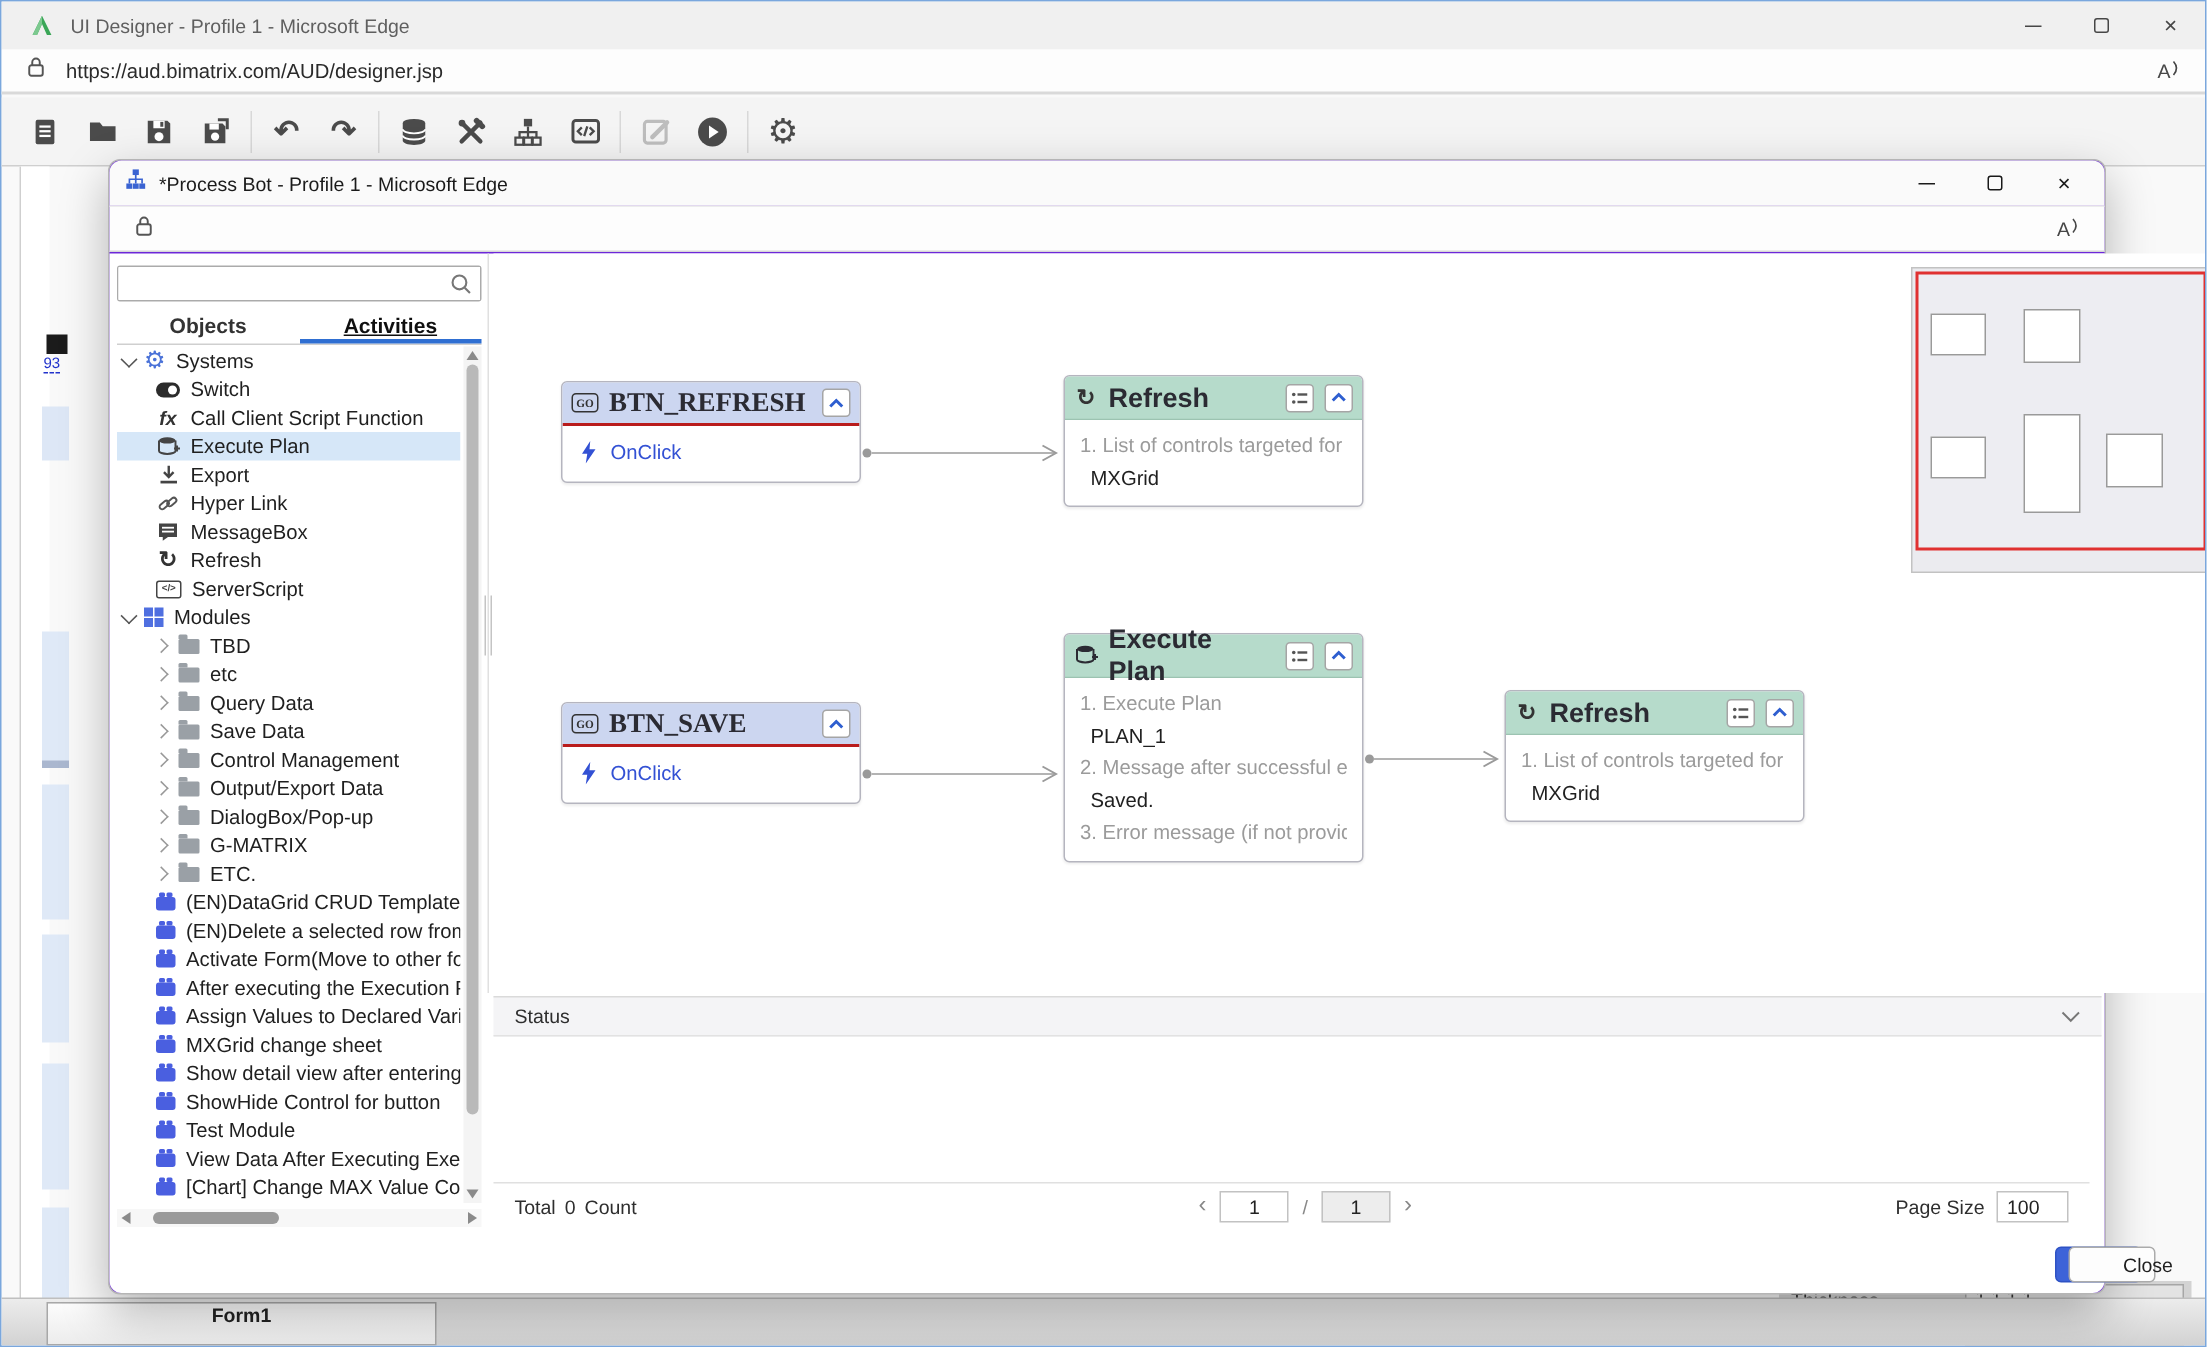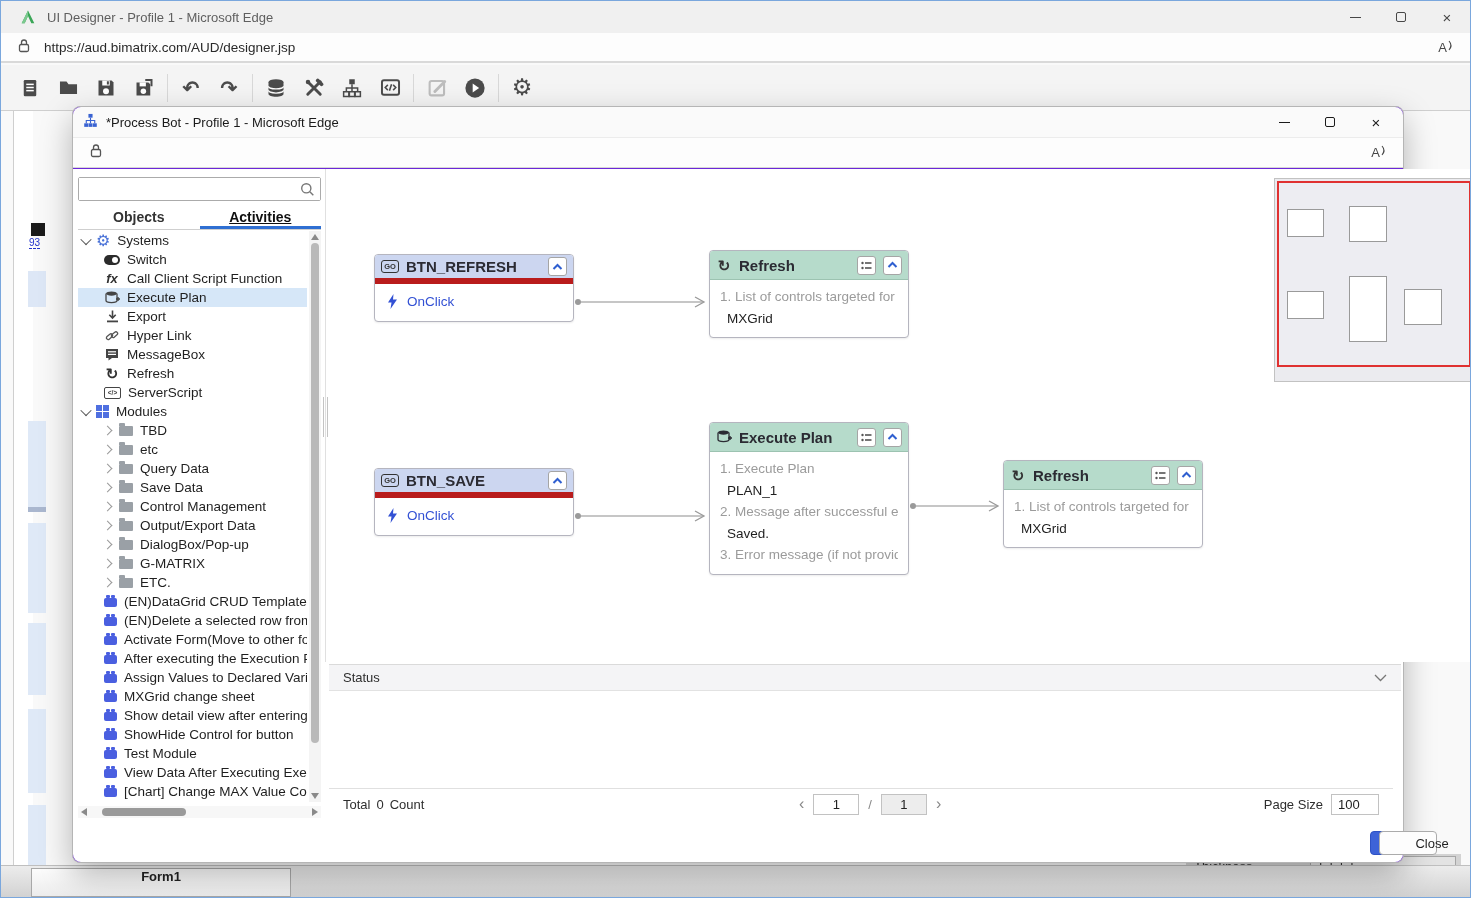--- a/index.html
+++ b/index.html
@@ -87,23 +87,23 @@
   .tree-hscroll { position:absolute; left:5px; top:637px; width:243px; height:12px; background:#f7f7f7; }
   .tree-hscroll .thumb { position:absolute; left:24px; top:2px; width:84px; height:8px; background:#9a9a9a; border-radius:4px; }
   .arr-l { position:absolute; left:3px; top:2px; width:0; height:0; border-top:4px solid transparent; border-bottom:4px solid transparent; border-right:6px solid #8a8a8a; }
   .arr-r { position:absolute; right:3px; top:2px; width:0; height:0; border-top:4px solid transparent; border-bottom:4px solid transparent; border-left:6px solid #8a8a8a; }
   .splitter { position:absolute; left:252px; top:0; width:1px; height:493px; background:#e0e0e0; }
   .splitter-grip { position:absolute; left:250px; top:228px; width:5px; height:40px; border-left:1px solid #c4c4c4; border-right:1px solid #c4c4c4; }
   
   .canvas { position:absolute; left:256px; top:0; width:1167px; height:493px; background:#fff; }
   .node { position:absolute; border:1px solid #b5b5bf; border-radius:4px; background:#fff; box-shadow:0 1px 2px rgba(0,0,0,.08); }
   .node-hdr { height:29px; display:flex; align-items:center; padding:0 6px; gap:7px; border-radius:3px 3px 0 0; }
-  .btn-hdr { background:#ccd6f0; border-bottom:6px solid #b91c1c; }
+  .btn-hdr { background:#ccd6f0; border-bottom:2px solid #b91c1c;font-family:Liberation Serif, serif; }
   .act-hdr { background:#b6dbcb; border-bottom:1px solid #9cc3b1; }
-  .ntitle { font-weight:700; color:#2b2b33; font-size:15px; flex:1; }
+  .ntitle { font-weight:700; color:#2b2b33; font-size:18px; flex:1; }
   .go-icon { width:18px; height:13px; border:1.6px solid #333; border-radius:3px; font-size:7.5px; font-weight:700; color:#333; display:flex; align-items:center; justify-content:center; flex:none; background:transparent; }
   .hdr-btn { width:19px; height:19px; background:#fff; border:1px solid #a5a5a5; border-radius:3px; display:flex; align-items:center; justify-content:center; flex:none; }
   .node-body { padding:6px 10px 8px; font-size:13.5px; }
   .event-row { display:flex; align-items:center; gap:9px; color:#3351d4; padding:4px 2px; font-size:13.5px; }
   .plabel { color:#9b9b9b; line-height:21.5px; white-space:nowrap; overflow:hidden; }
   .pvalue { color:#1f1f1f; line-height:21.5px; padding-left:7px; }
   .conn-svg { position:absolute; left:0; top:0; pointer-events:none; }
   .minimap { position:absolute; left:945px; top:9px; width:202px; height:204px; background:#ebebef; border:1px solid #c2c2c2; }
   .mm-view { position:absolute; left:2px; top:2px; width:194px; height:186px; border:2px solid #e03131; background:#ededf2; }
   .mm-box { position:absolute; background:#fff; border:1px solid #9a9a9a; }

